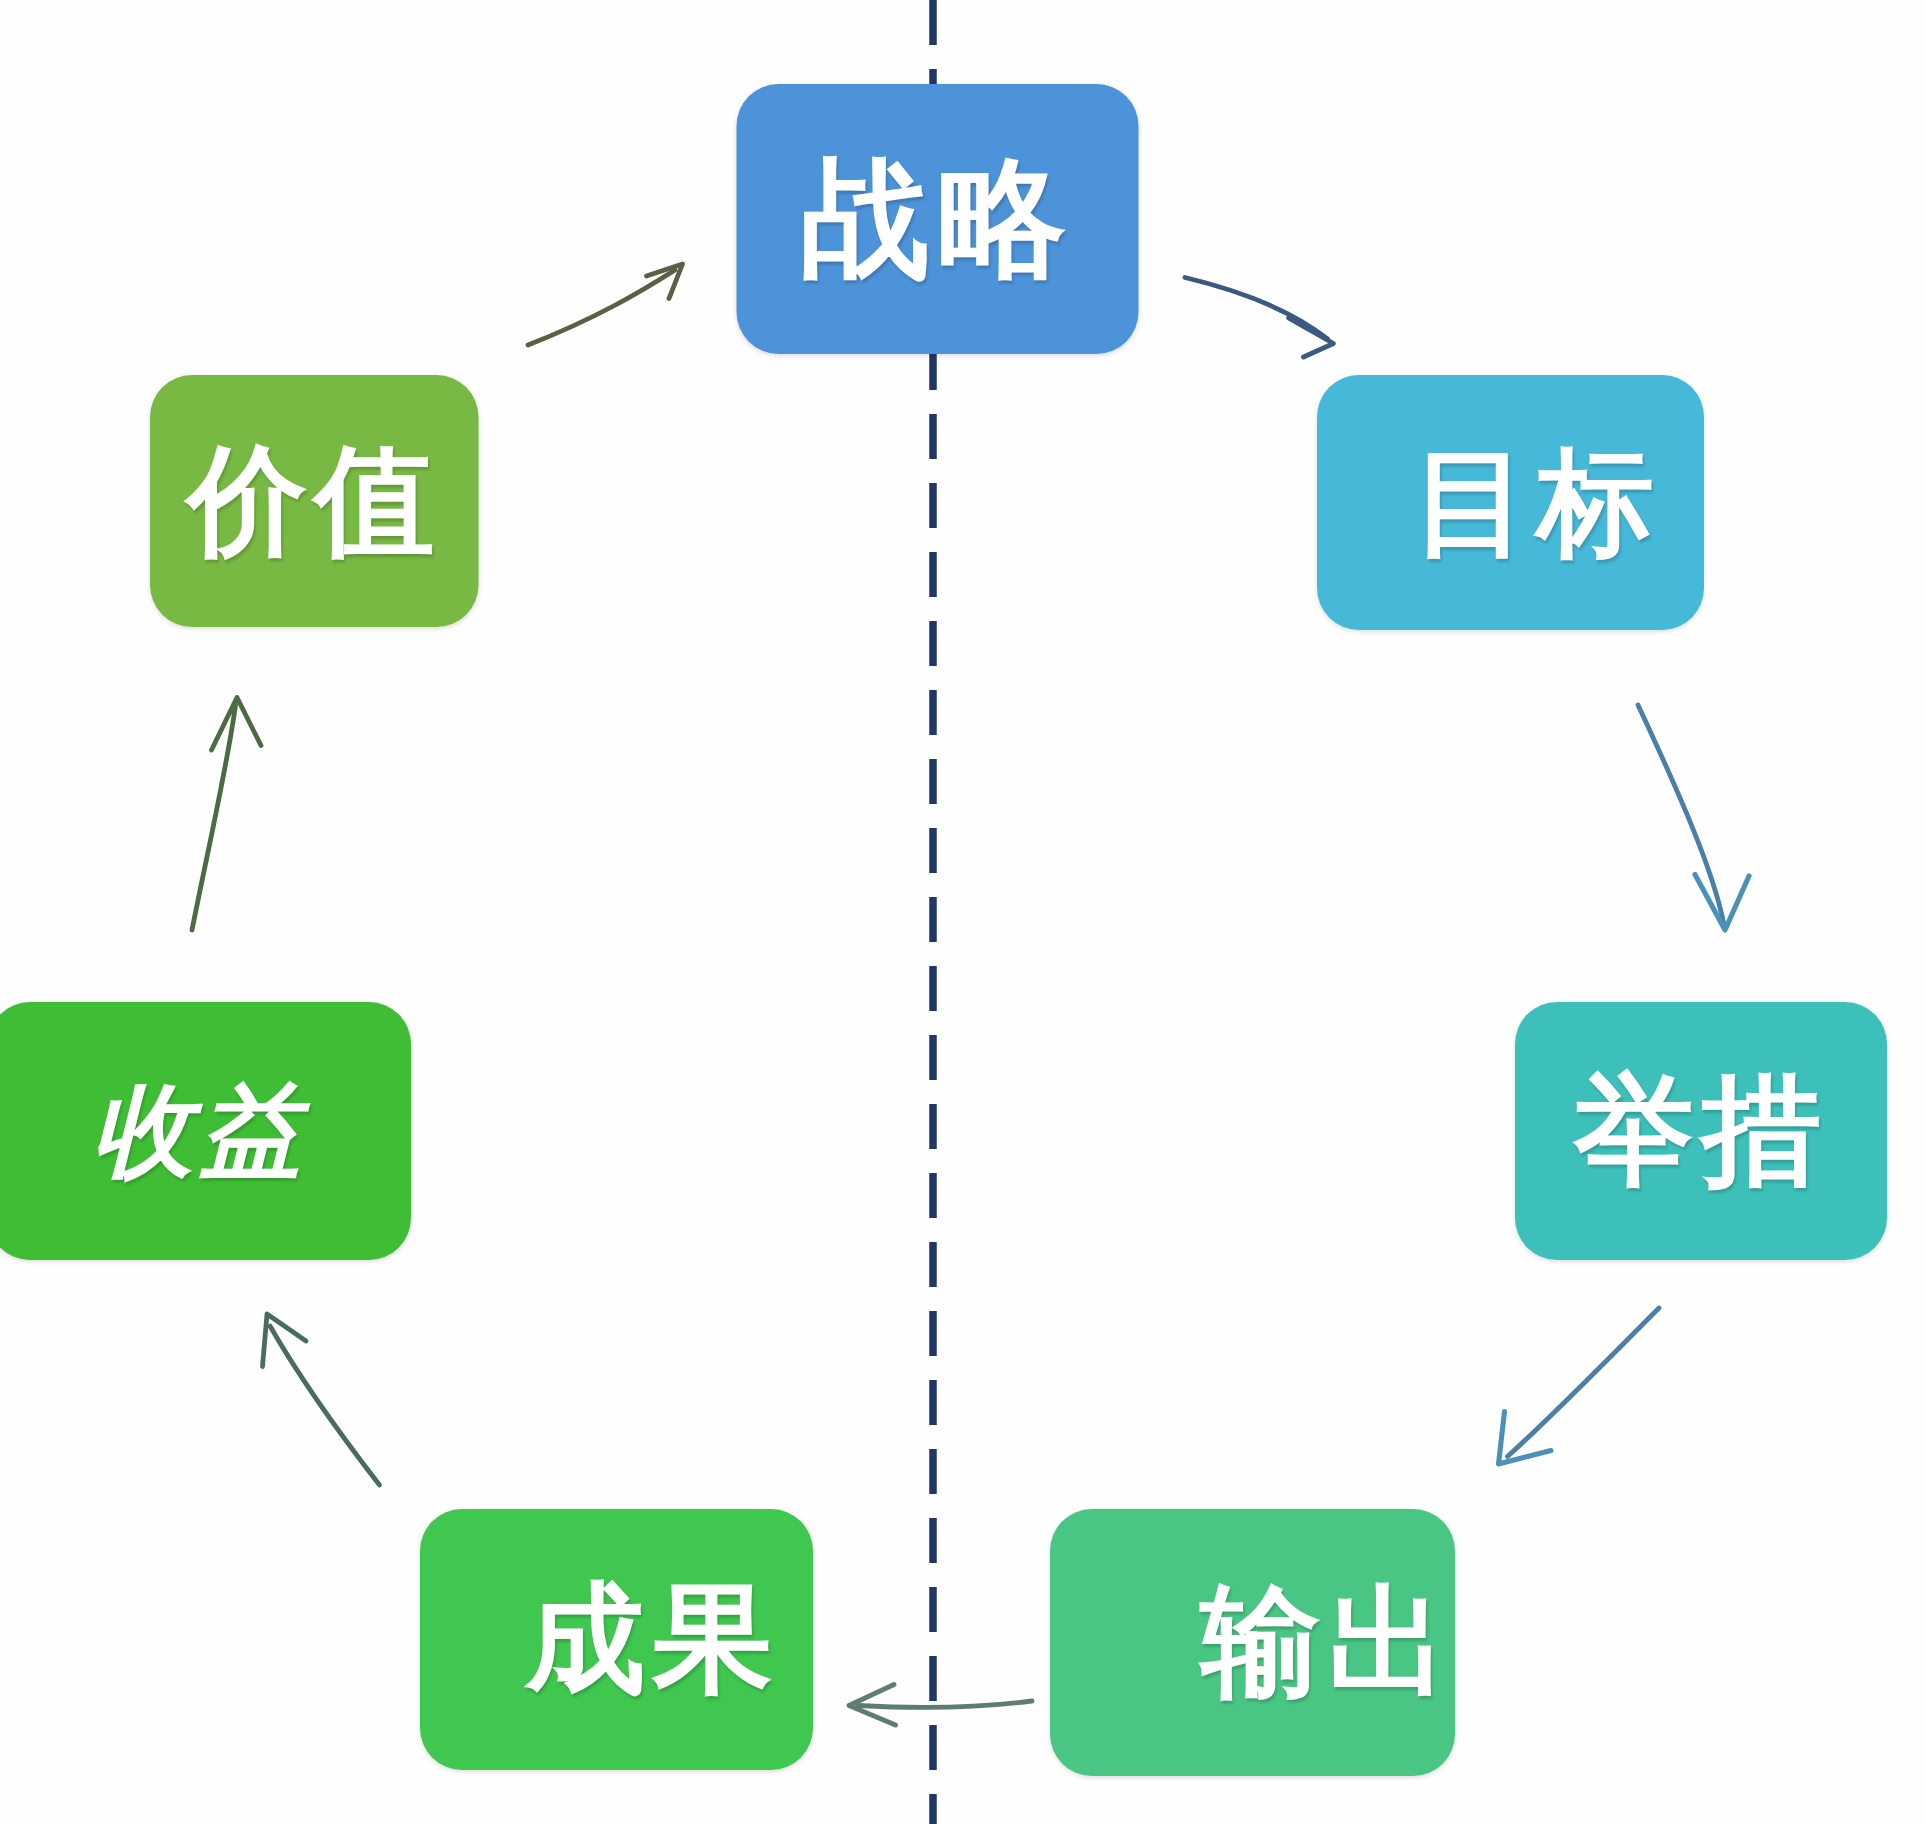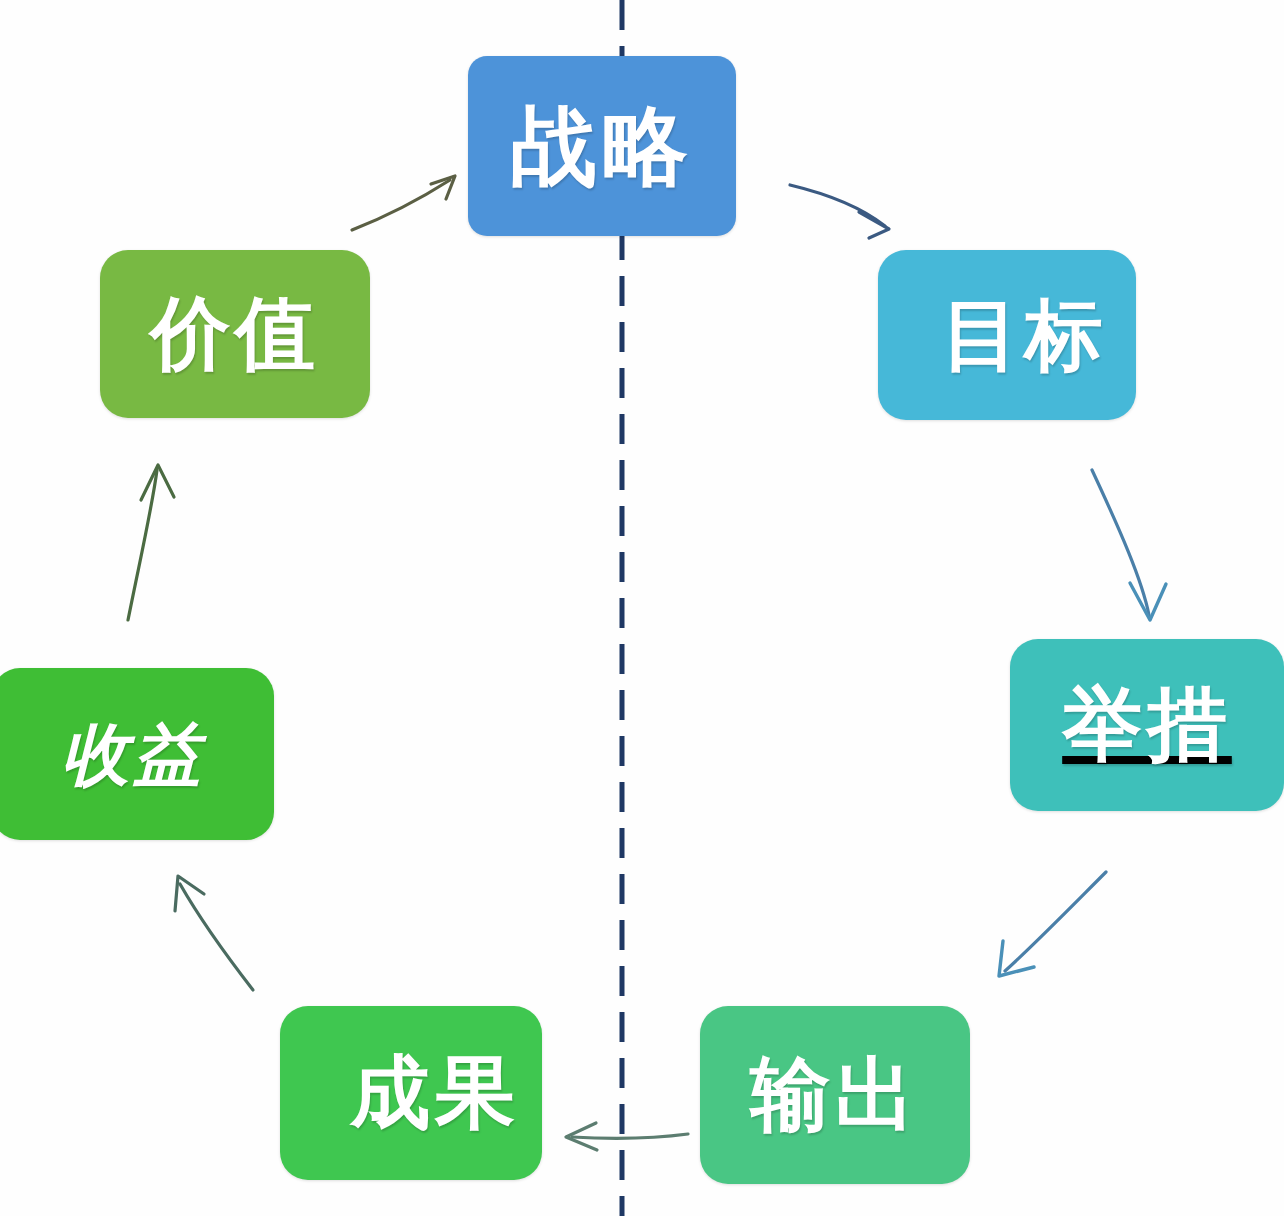--- a/index.html
+++ b/index.html
@@ -38,27 +38,27 @@
   .node-label {
     color: #ffffff;
     font-weight: 700;
     letter-spacing: 0.06em;
     line-height: 1;
     text-shadow: 1px 2px 2px rgba(0,0,0,0.18);
     white-space: nowrap;
     user-select: none;
   }
   
-  #node-strategy   { left: 468px;  top: 56px;   width: 268px; height: 180px; background: #4d93d9; border-radius: 19px; }
+  #node-strategy   { left: 491px;  top: 56px;   width: 268px; height: 180px; background: #4d93d9; }
   #node-goal       { left: 878px;  top: 250px;  width: 258px; height: 170px; background: #46b8d8; padding-left: 35px; }
-  #node-initiative { left: 1010px; top: 639px;  width: 274px; height: 172px; background: #3ec0ba; text-decoration: underline; }
-  #node-output     { left: 700px;  top: 1006px; width: 270px; height: 178px; background: #49c684; }
+  #node-initiative { left: 1010px; top: 668px;  width: 248px; height: 172px; background: #3ec0ba; }
+  #node-output     { left: 700px;  top: 1006px; width: 270px; height: 178px; background: #49c684; justify-content: flex-end; }
   #node-result     { left: 280px;  top: 1006px; width: 262px; height: 174px; background: #3fc750; }
   #node-benefit    { left: -8px;   top: 668px;  width: 282px; height: 172px; background: #3fbe35; }
-  #node-value      { left: 100px;  top: 250px;  width: 270px; height: 168px; background: #78b943; }
+  #node-value      { left: 100px;  top: 250px;  width: 219px; height: 168px; background: #78b943; }
 
   #node-strategy   .node-label { font-size: 86px; }
   #node-goal       .node-label { font-size: 78px; }
   #node-initiative .node-label { font-size: 80px; }
   #node-output     .node-label { font-size: 80px; }
   #node-result     .node-label { font-size: 80px; margin-left: 48px; }
   #node-benefit    .node-label { font-size: 68px; font-style: italic; }
   #node-value      .node-label { font-size: 80px; }
 </style>
 </head>

